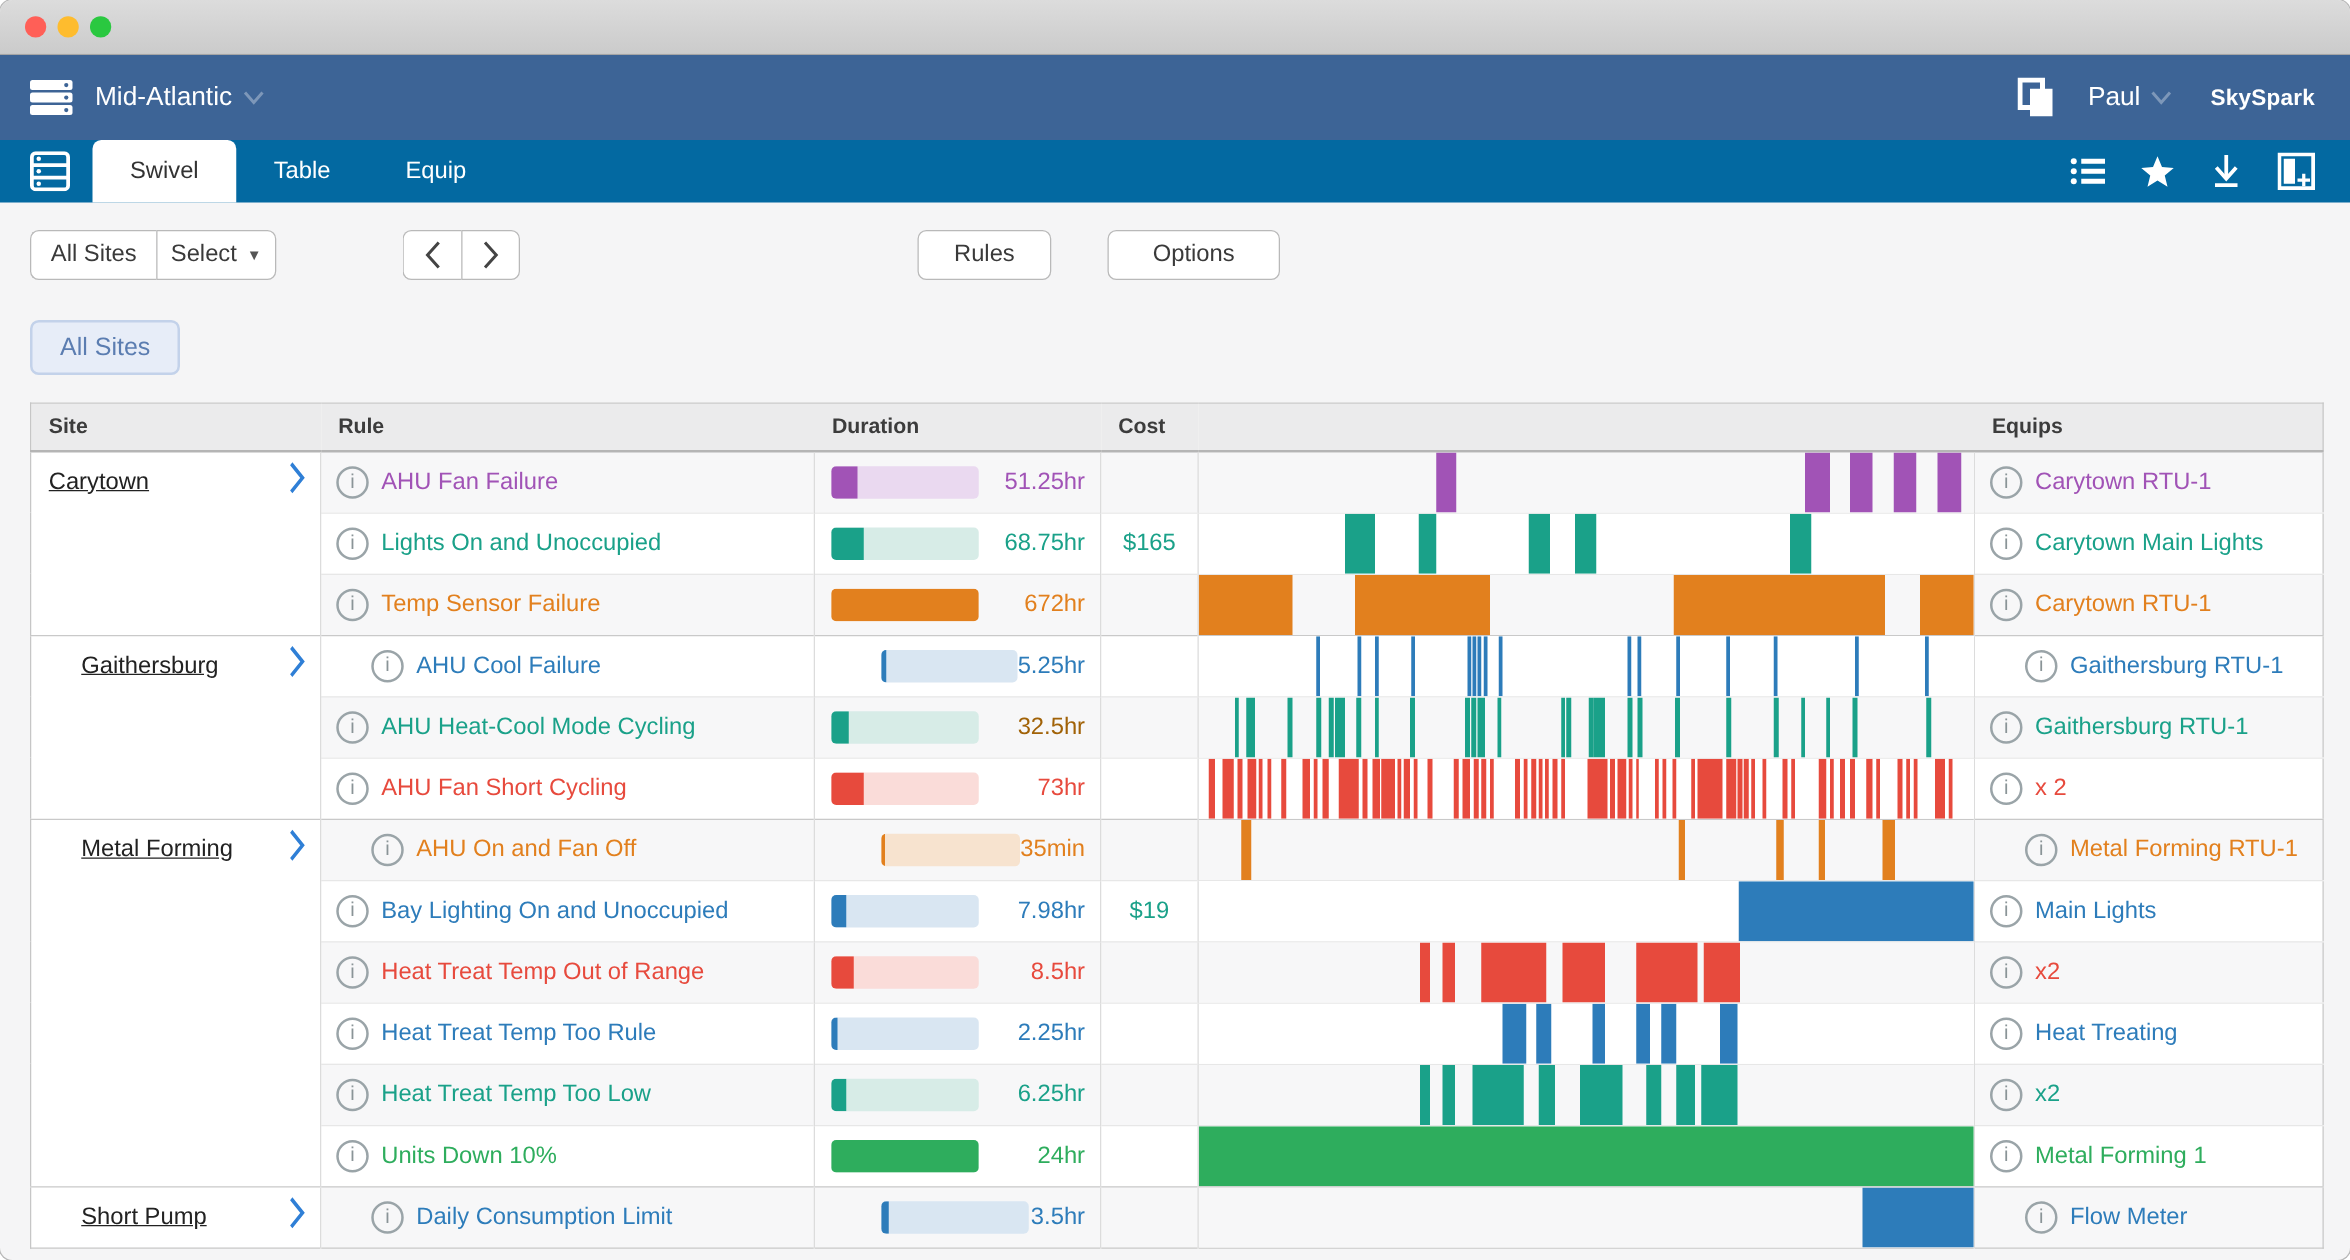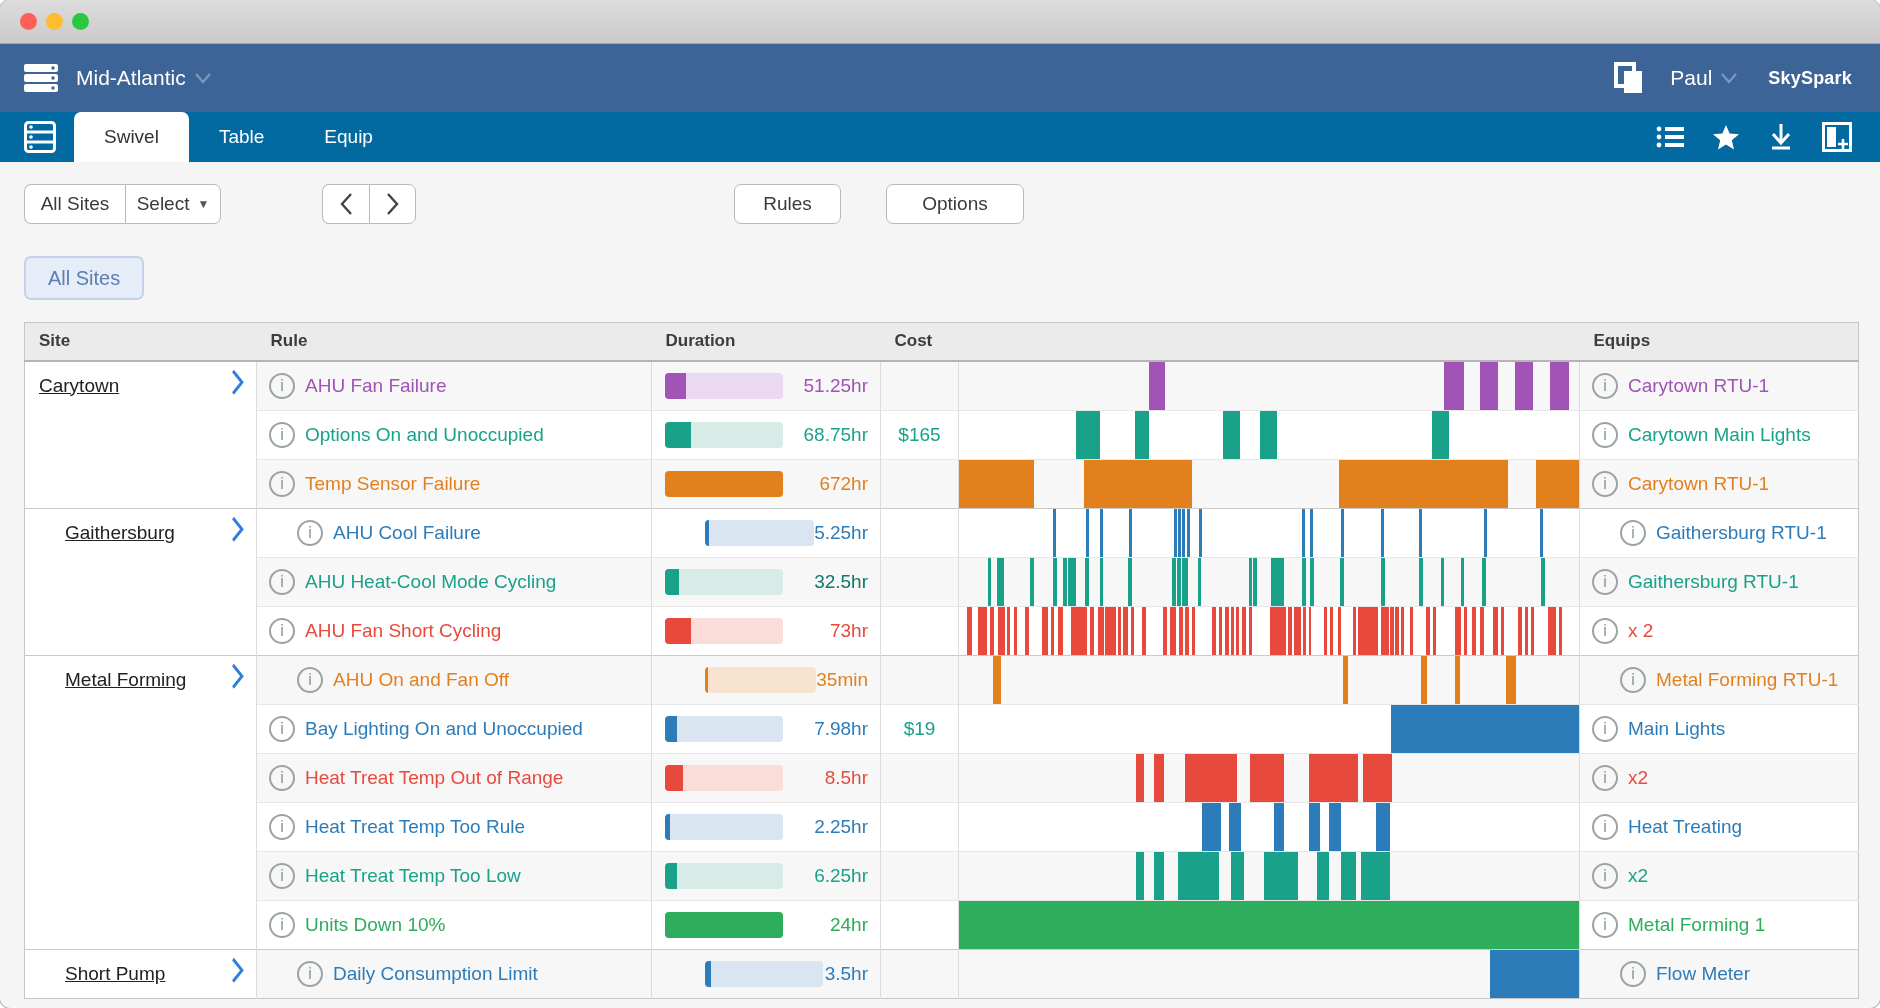--- a/index.html
+++ b/index.html
@@ -249,21 +249,21 @@
             <div class="cellflex">
               <span class="info">i</span>
               <span style="color: rgb(161, 83, 182);">Carytown RTU-1</span>
             </div>
           </td>
         </tr>
         <tr class="even">
           <td class="c-rule">
             <div class="cellflex">
               <span class="info">i</span>
-              <span style="color: rgb(26, 161, 137);">Options On and Unoccupied</span>
+              <span style="color: rgb(26, 161, 137);">Lights On and Unoccupied</span>
             </div>
           </td>
           <td class="c-dur">
             <div class="durwrap">
               <div class="durbar" style="background: rgb(215, 236, 231);">
                 <div class="durfill" style="width: 22%; background: rgb(26, 161, 137);"></div>
               </div>
               <span class="durval" style="color: rgb(26, 161, 137);">68.75hr</span>
             </div>
           </td>
@@ -371,21 +371,21 @@
             <div class="cellflex">
               <span class="info">i</span>
               <span style="color: rgb(26, 161, 137);">AHU Heat-Cool Mode Cycling</span>
             </div>
           </td>
           <td class="c-dur">
             <div class="durwrap">
               <div class="durbar" style="background: rgb(215, 236, 231);">
                 <div class="durfill" style="width: 12%; background: rgb(26, 161, 137);"></div>
               </div>
-              <span class="durval" style="color: #0f766e;">32.5hr</span>
+              <span class="durval" style="color: #a16207;">32.5hr</span>
             </div>
           </td>
           <td class="c-cost"></td>
           <td class="c-tl">
             <div class="tlwrap">
               <div class="mark" style="left: 4.6%; width: 0.6%; background: rgb(26, 161, 137);"></div>
               <div class="mark" style="left: 6.1%; width: 1.2%; background: rgb(26, 161, 137);"></div>
               <div class="mark" style="left: 11.5%; width: 0.6%; background: rgb(26, 161, 137);"></div>
               <div class="mark" style="left: 15.2%; width: 0.6%; background: rgb(26, 161, 137);"></div>
               <div class="mark" style="left: 16.8%; width: 0.6%; background: rgb(26, 161, 137);"></div>

